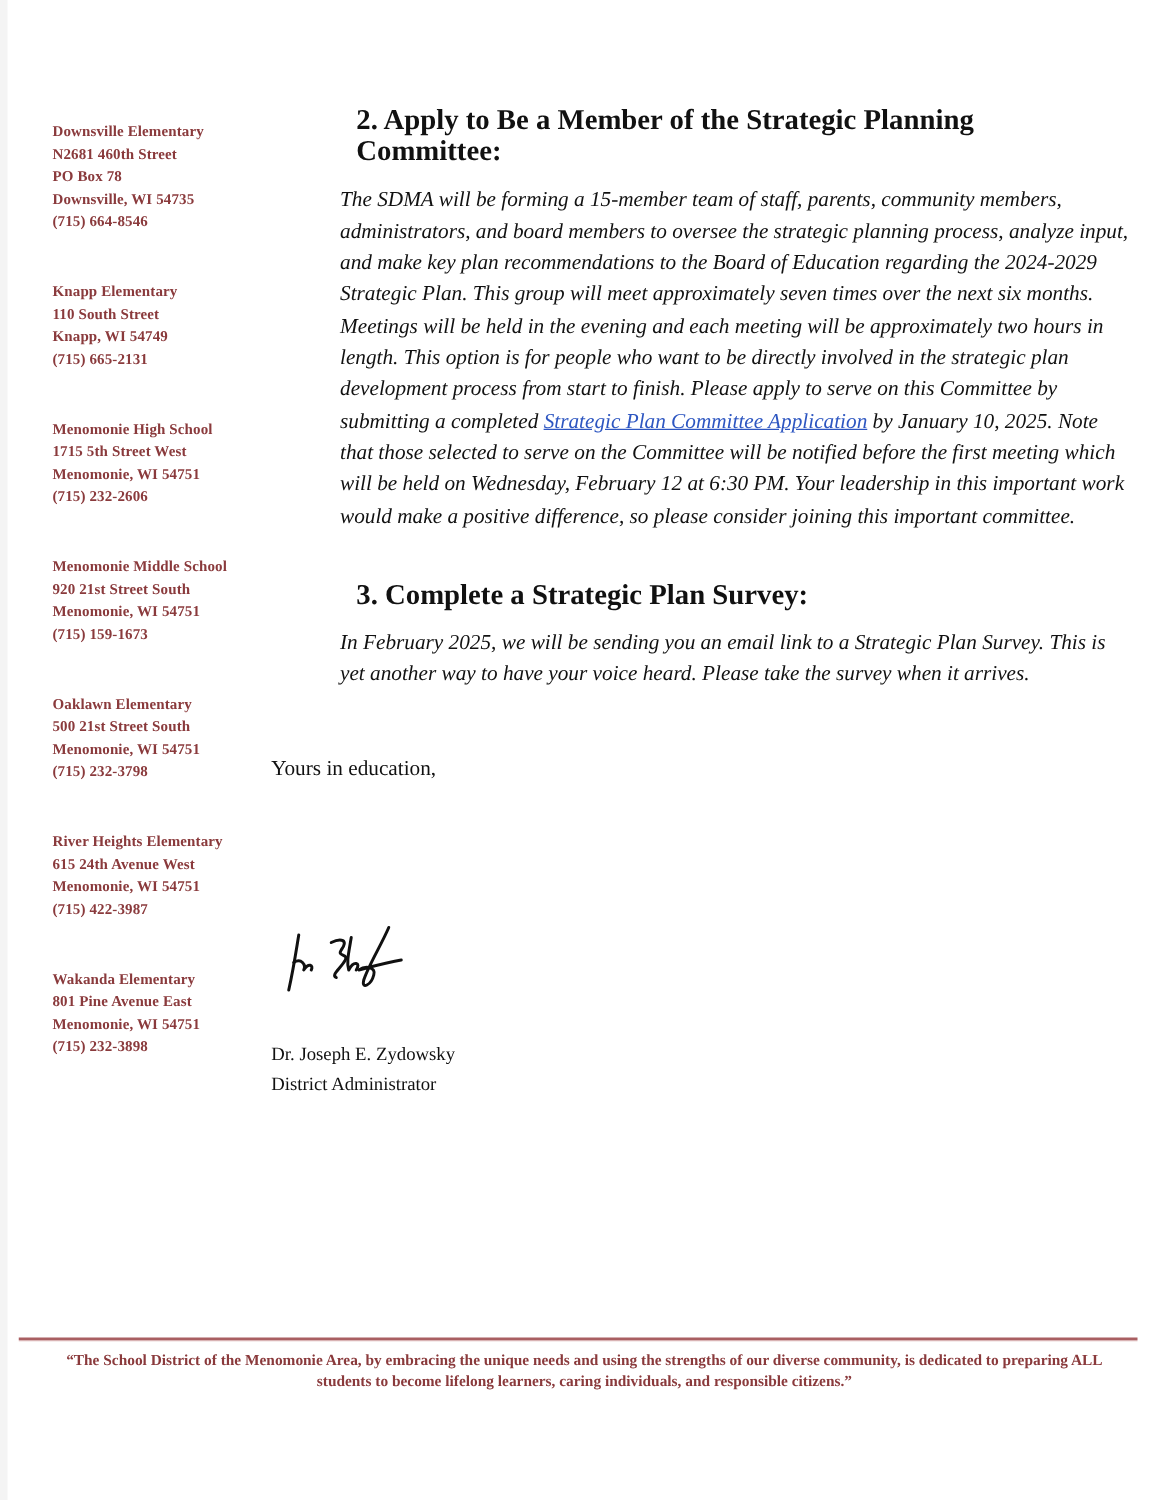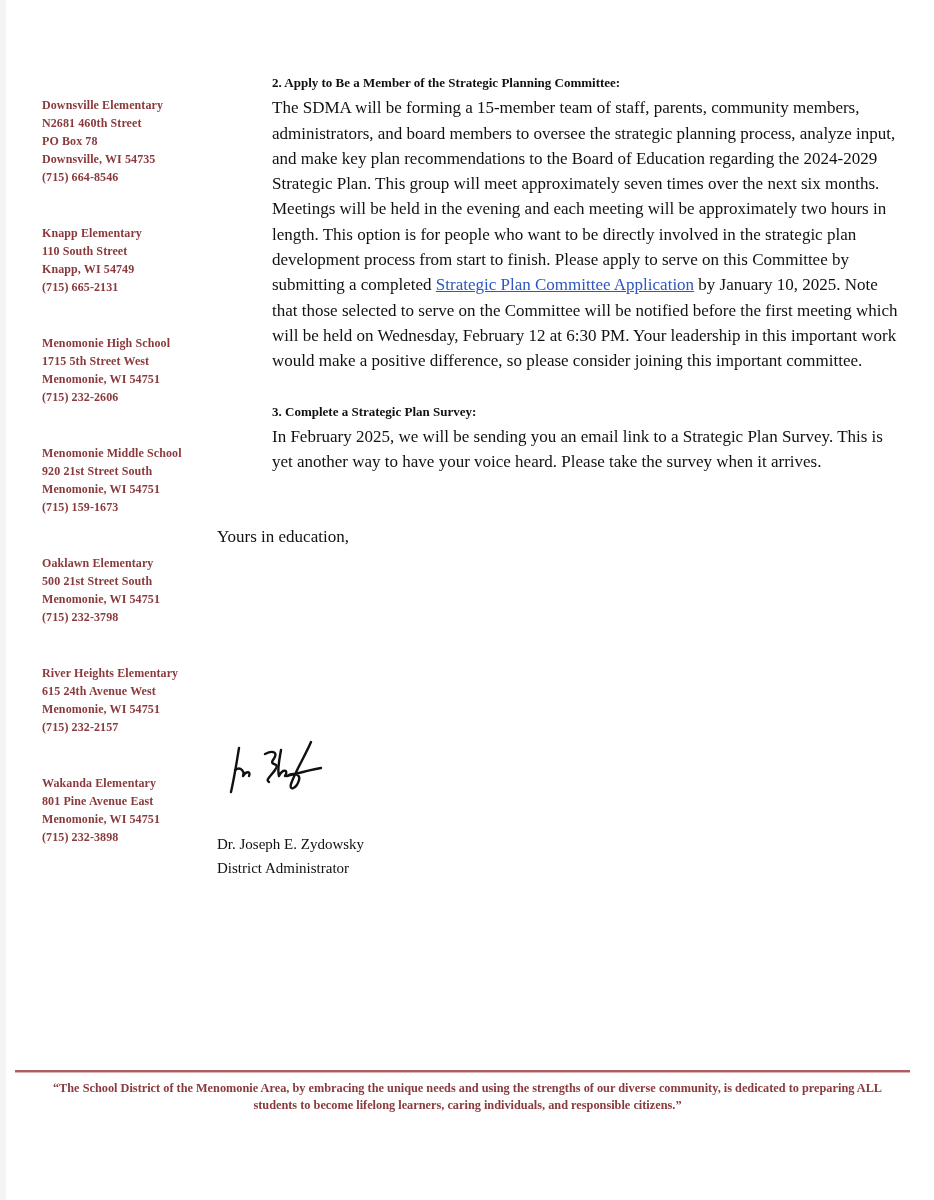--- a/index.html
+++ b/index.html
@@ -9,22 +9,22 @@
   }
   .page-edge { position: absolute; left: 0; top: 0; width: 6px; height: 1200px; background: #f4f4f4; }
   .sidebar { position: absolute; left: 42px; top: 96px; width: 170px; }
   .school {
     font-family: "Liberation Serif", serif; font-weight: bold; color: #8a3a3c;
     font-size: 12px; line-height: 18px; margin-bottom: 38px; letter-spacing: 0.1px;
   }
   .school div { white-space: nowrap; }
   .main { position: absolute; left: 217px; top: 70px; width: 690px; font-size: 17px; line-height: 25.3px; }
   .section { padding-left: 55px; }
-  .section h3 { font-size: 13px; font-weight: bold; margin: 0; line-height: 25.3px; }
-  .section p { margin: 0; }
+  .section h3 { font-size: 23px; font-weight: bold; margin: 13px; line-height: 25.3px; }
+  .section p { margin: 0; font-style: italic; }
   .gap { height: 25px; }
   .link { color: #2d56c1; text-decoration: underline; }
   .plain p { margin: 0; }
   .sig { position: absolute; left: 225px; top: 740px; width: 120px; height: 60px; }
   .signame { position: absolute; left: 217px; top: 832px; font-size: 15px; line-height: 24px; }
   .rule { position: absolute; left: 15px; top: 1070px; width: 895px; height: 2px; background: #a95f62; }
   .rule2 { position: absolute; left: 15px; top: 1072px; width: 895px; height: 1px; background: #d9b3b4; }
   .motto {
     position: absolute; left: 30px; top: 1080px; width: 875px; text-align: center;
     font-family: "Liberation Serif", serif; font-weight: bold;
@@ -65,21 +65,21 @@
   <div class="school">
     <div>Oaklawn Elementary</div>
     <div>500 21st Street South</div>
     <div>Menomonie, WI 54751</div>
     <div>(715) 232-3798</div>
   </div>
   <div class="school">
     <div>River Heights Elementary</div>
     <div>615 24th Avenue West</div>
     <div>Menomonie, WI 54751</div>
-    <div>(715) 232-2157</div>
+    <div>(715) 422-3987</div>
   </div>
   <div class="school">
     <div>Wakanda Elementary</div>
     <div>801 Pine Avenue East</div>
     <div>Menomonie, WI 54751</div>
     <div>(715) 232-3898</div>
   </div>
 </div>
 
 <div class="main">

